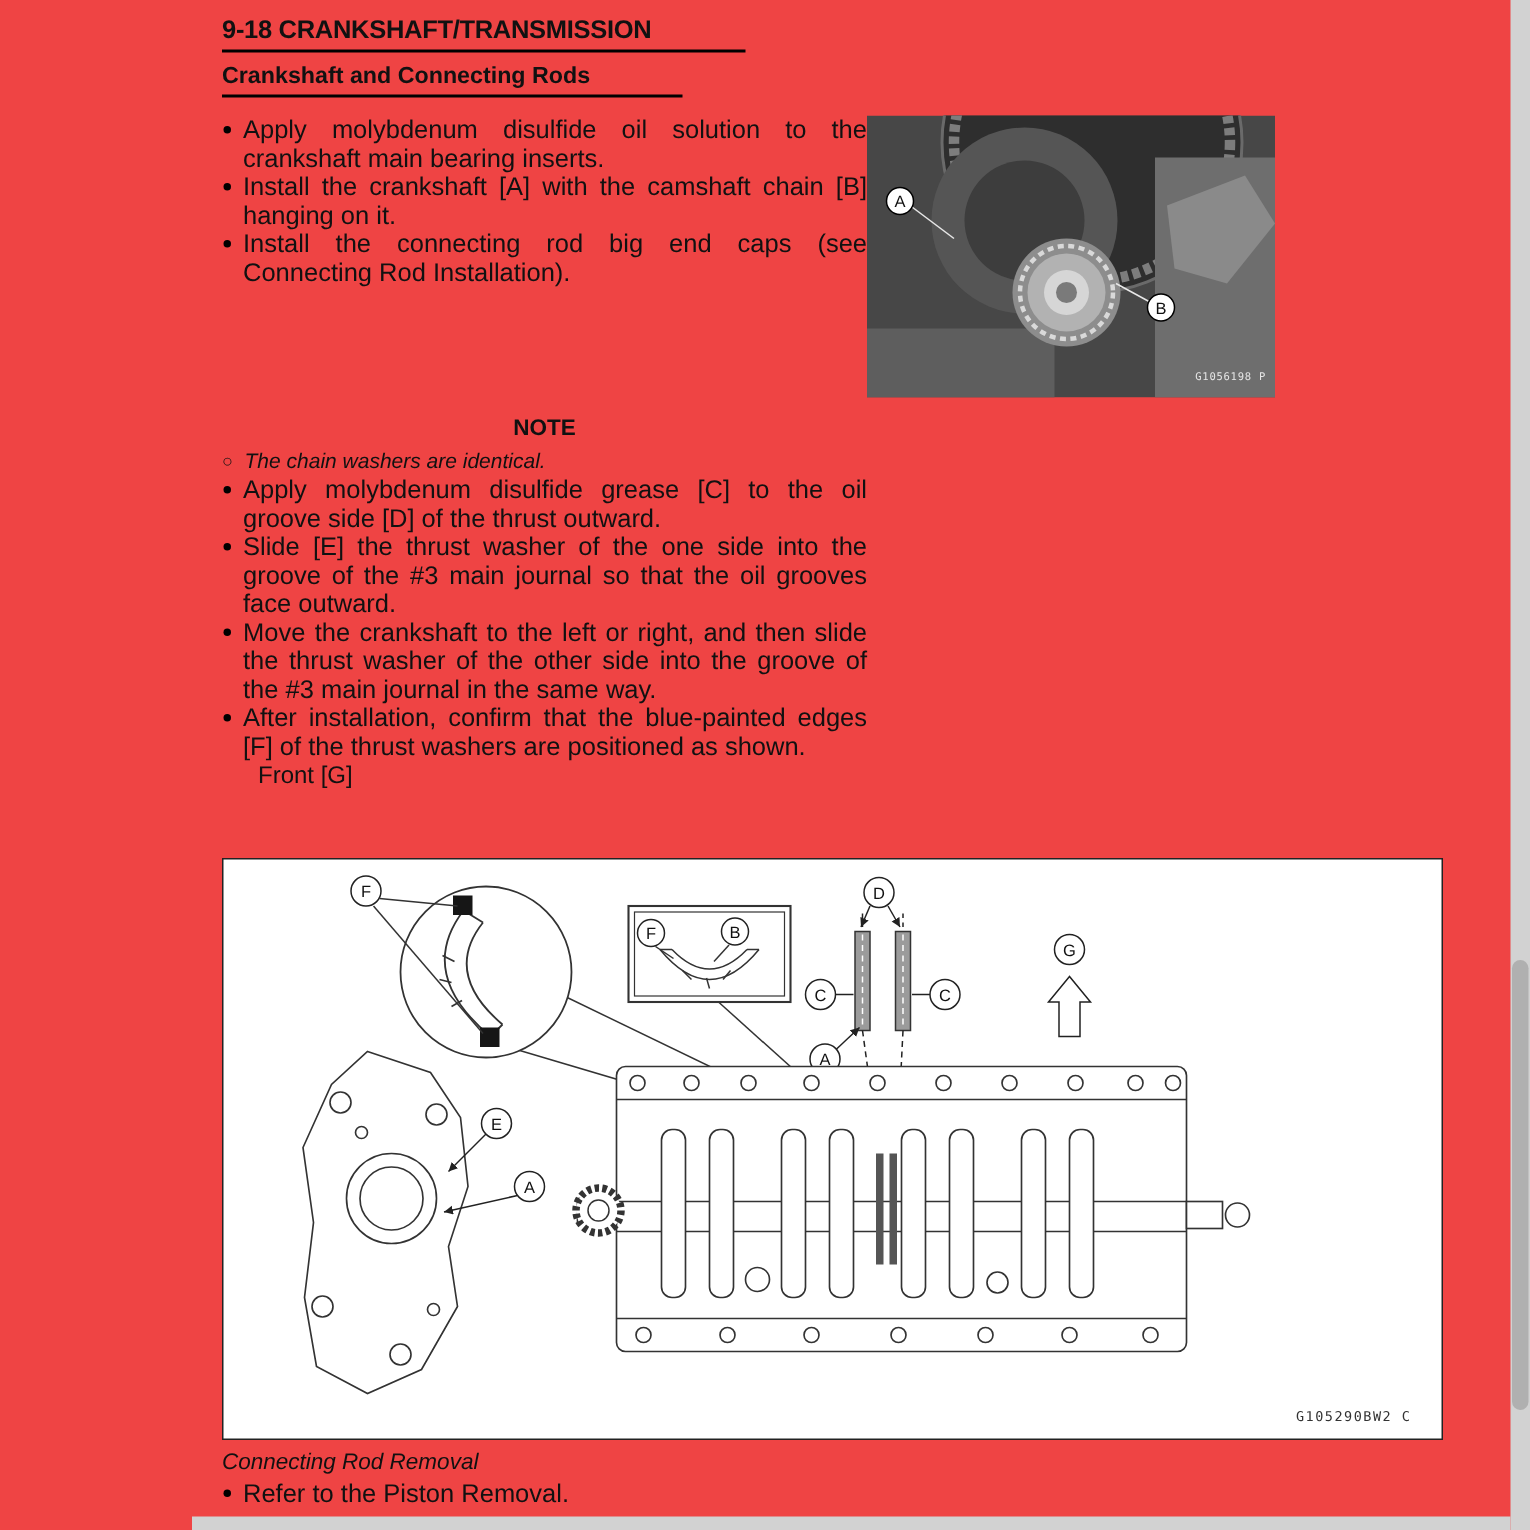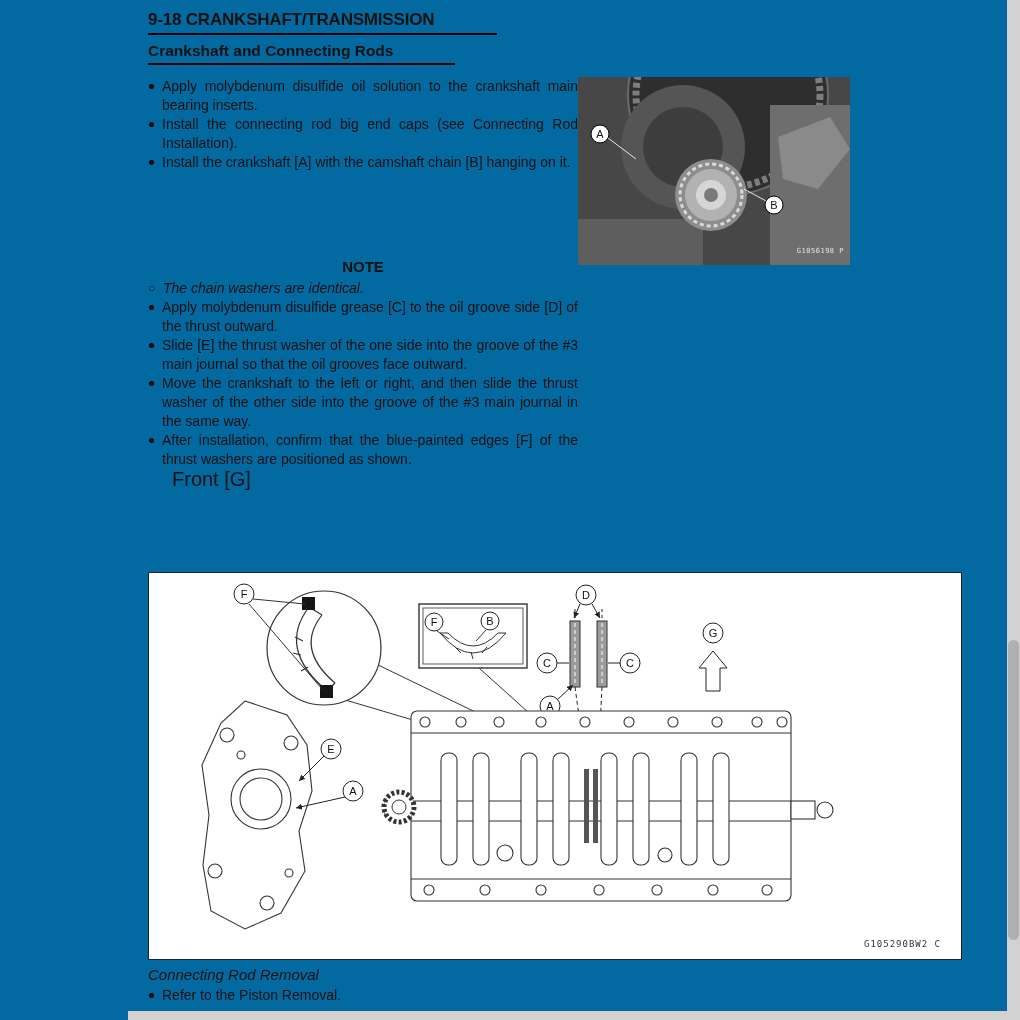--- a/index.html
+++ b/index.html
@@ -1,36 +1,36 @@
 <!DOCTYPE html>
 <html><head>
 <meta charset="utf-8">
 <style>
   html,body{margin:0;padding:0;background:#fff;}
-  .doc{position:relative;width:1020px;height:1020px;background:#0369a1;overflow:hidden;
+  .doc{position:relative;width:1020px;height:1020px;background:#ef4444;overflow:hidden;
        font-family:"Liberation Sans",sans-serif;color:#111;}
   .content{position:absolute;left:148px;top:10px;width:814px;}
   .page-title-wrap{width:349px;border-bottom:2px solid #000;padding-bottom:3px;}
   .page-title{font-size:17px;font-weight:bold;letter-spacing:-0.2px;}
   .section-title-wrap{margin-top:7px;width:307px;border-bottom:2px solid #000;padding-bottom:3px;}
   .section-title{font-size:15.5px;font-weight:bold;}
   .columns{display:flex;margin-top:12px;}
   .text-col{flex:0 0 430px;width:430px;}
   .photo-col{width:272px;height:188px;margin-left:0;}
   ul.blist{list-style:none;margin:0;padding:0;}
-  ul.blist li{position:relative;padding-left:14px;font-size:14px;line-height:19px;text-align:justify;}
+  ul.blist li{position:relative;padding-left:14px;font-size:17px;line-height:19px;text-align:justify;}
   ul.blist li::before{content:"";position:absolute;left:1px;top:7px;width:5px;height:5px;
        background:#000;border-radius:50%;}
   .note-title{margin-top:86px;text-align:center;font-size:15px;font-weight:bold;}
   ul.nlist{list-style:none;margin:4px 0 0 0;padding:0;}
   ul.nlist li{position:relative;padding-left:15px;font-size:14px;line-height:19px;
        font-style:italic;text-align:justify;}
   ul.nlist li::before{content:"\25CB";position:absolute;left:0;top:0;font-style:normal;font-size:12px;}
   .steps{margin-top:9px;}
-  .front-label{margin:1px 0 0 24px;font-size:20px;line-height:19px;}
+  .front-label{margin:1px 0 0 24px;font-size:16px;line-height:19px;}
   .diagram-box{position:absolute;left:148px;top:572px;width:812px;height:386px;
        border:1px solid #222;background:#fff;}
   .footer{position:absolute;left:148px;top:966px;width:500px;}
   .footer-title{font-size:15px;font-weight:normal;font-style:italic;}
   .footer ul.blist{margin-top:3px;}
   .v-scroll{position:absolute;right:0;top:0;width:13px;height:1020px;background:#d2d2d2;}
   .v-scroll .thumb{position:absolute;left:1px;width:11px;top:640px;height:300px;
        background:#b0b0b0;border-radius:6px;}
   .h-scroll{position:absolute;left:128px;right:13px;bottom:0;height:9px;background:#d2d2d2;}
   svg text.callout{font-family:"Liberation Sans",sans-serif;font-size:11px;fill:#111;}
@@ -48,22 +48,22 @@
 
     <div class="section-title-wrap">
       <div class="section-title">Crankshaft and Connecting Rods</div>
     </div>
 
     <div class="columns">
       <div class="text-col">
 
         <ul class="blist">
           <li>Apply molybdenum disulfide oil solution to the crankshaft main bearing inserts.</li>
+          <li>Install the crankshaft [A] with the camshaft chain [B] hanging on it.</li>
           <li>Install the connecting rod big end caps (see Connecting Rod Installation).</li>
-          <li>Install the crankshaft [A] with the camshaft chain [B] hanging on it.</li>
         </ul>
 
         <div class="note-title">NOTE</div>
         <ul class="nlist">
           <li>The chain washers are identical.</li>
         </ul>
 
         <ul class="blist steps">
           <li>Apply molybdenum disulfide grease [C] to the oil groove side [D] of the thrust outward.</li>
           <li>Slide [E] the thrust washer of the one side into the groove of the #3 main journal so that the oil grooves face outward.</li>

